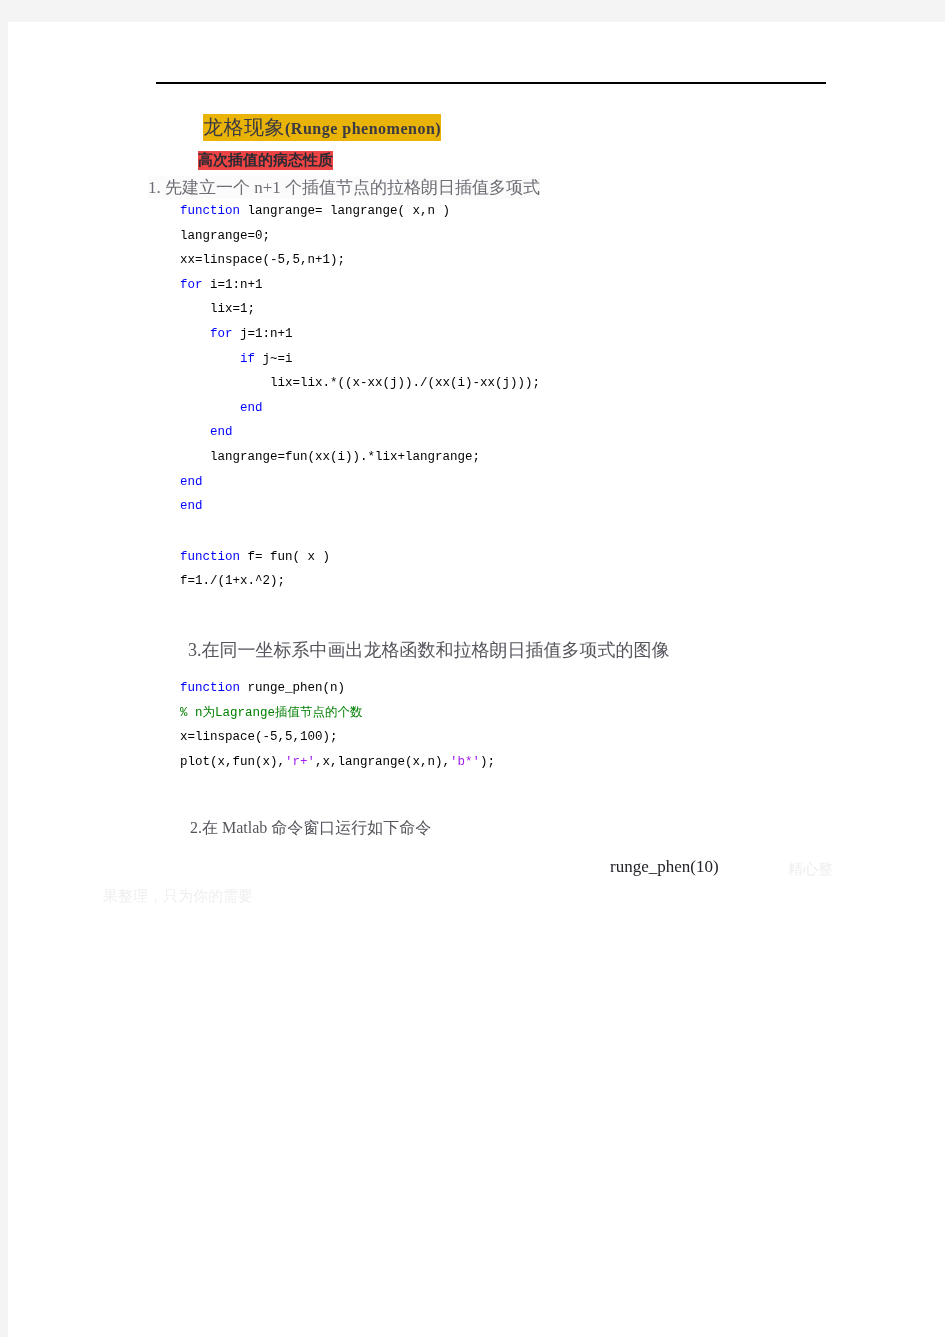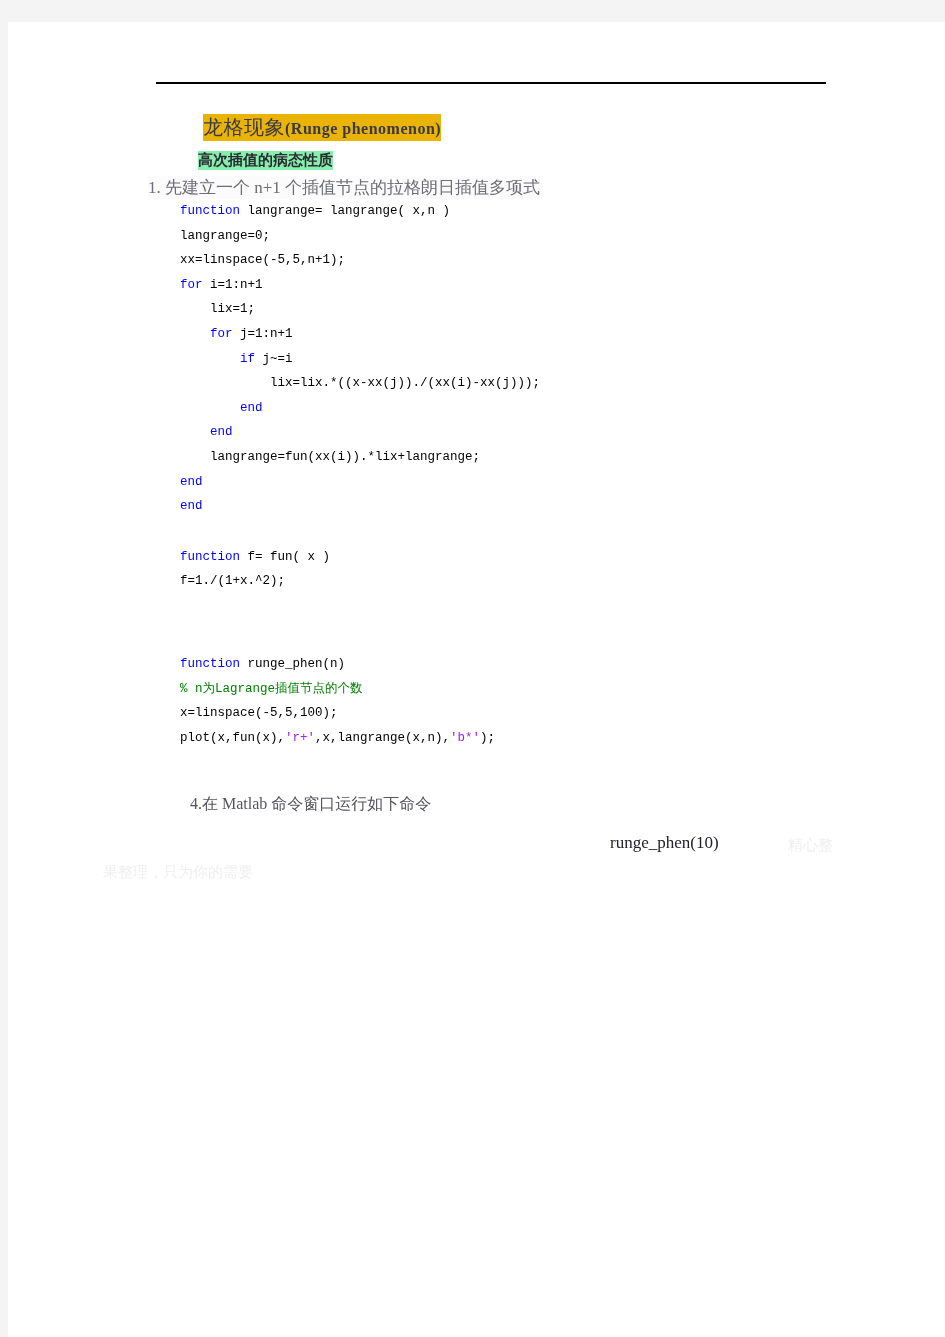--- a/index.html
+++ b/index.html
@@ -57,21 +57,21 @@
     font-weight: bold;
     letter-spacing: 0.5px;
   }
   .sub-title {
     margin: 10px 0 0 50px;
     font-size: 15px;
     font-weight: bold;
     color: #2b2b33;
     font-family: "Liberation Serif", serif;
     display: inline-block;
-    background: #86efac;
+    background: #ef4444;
   }
 
   
   .step {
     font-size: 17px;
     color: #5a5a62;
     font-family: "Liberation Serif", serif;
     white-space: nowrap;
   }
   .step-1 {
@@ -160,28 +160,29 @@
 
       <div class="code"><div><span class="kw">function</span><span> langrange= langrange( x,n )</span></div><div><span>langrange=0;</span></div><div><span>xx=linspace(-5,5,n+1);</span></div><div><span class="kw">for</span><span> i=1:n+1</span></div><div><span>    lix=1;</span></div><div><span>    </span><span class="kw">for</span><span> j=1:n+1</span></div><div><span>        </span><span class="kw">if</span><span> j~=i</span></div><div><span>            lix=lix.*((x-xx(j))./(xx(i)-xx(j)));</span></div><div><span>        </span><span class="kw">end</span></div><div><span>    </span><span class="kw">end</span></div><div><span>    langrange=fun(xx(i)).*lix+langrange;</span></div><div><span class="kw">end</span></div><div><span class="kw">end</span></div></div>
 
       <div class="gap-md"></div>
 
 
       <div class="code"><div><span class="kw">function</span><span> f= fun( x )</span></div><div><span>f=1./(1+x.^2);</span></div></div>
 
       <div class="gap-lg"></div>
 
+      <div class="step step-3">3.在同一坐标系中画出龙格函数和拉格朗日插值多项式的图像</div>
 
       <div class="gap-sm"></div>
 
       <div class="code"><div><span class="kw">function</span><span> runge_phen(n)</span></div><div><span class="cm">% n为Lagrange插值节点的个数</span></div><div><span>x=linspace(-5,5,100);</span></div><div><span>plot(x,fun(x),</span><span class="st">'r+'</span><span>,x,langrange(x,n),</span><span class="st">'b*'</span><span>);</span></div></div>
 
       <div class="gap-lg"></div>
 
-      <div class="step step-4">4.在 Matlab 命令窗口运行如下命令</div>
+      <div class="step step-4">2.在 Matlab 命令窗口运行如下命令</div>
 
       <div class="cmd-row">
         <span class="cmd">runge_phen(10)</span>
         <span class="wm wm-a">精心整</span>
         <span class="wm wm-b">果整理，只为你的需要</span>
       </div>
 
     </div>
   </div>
 </div>

